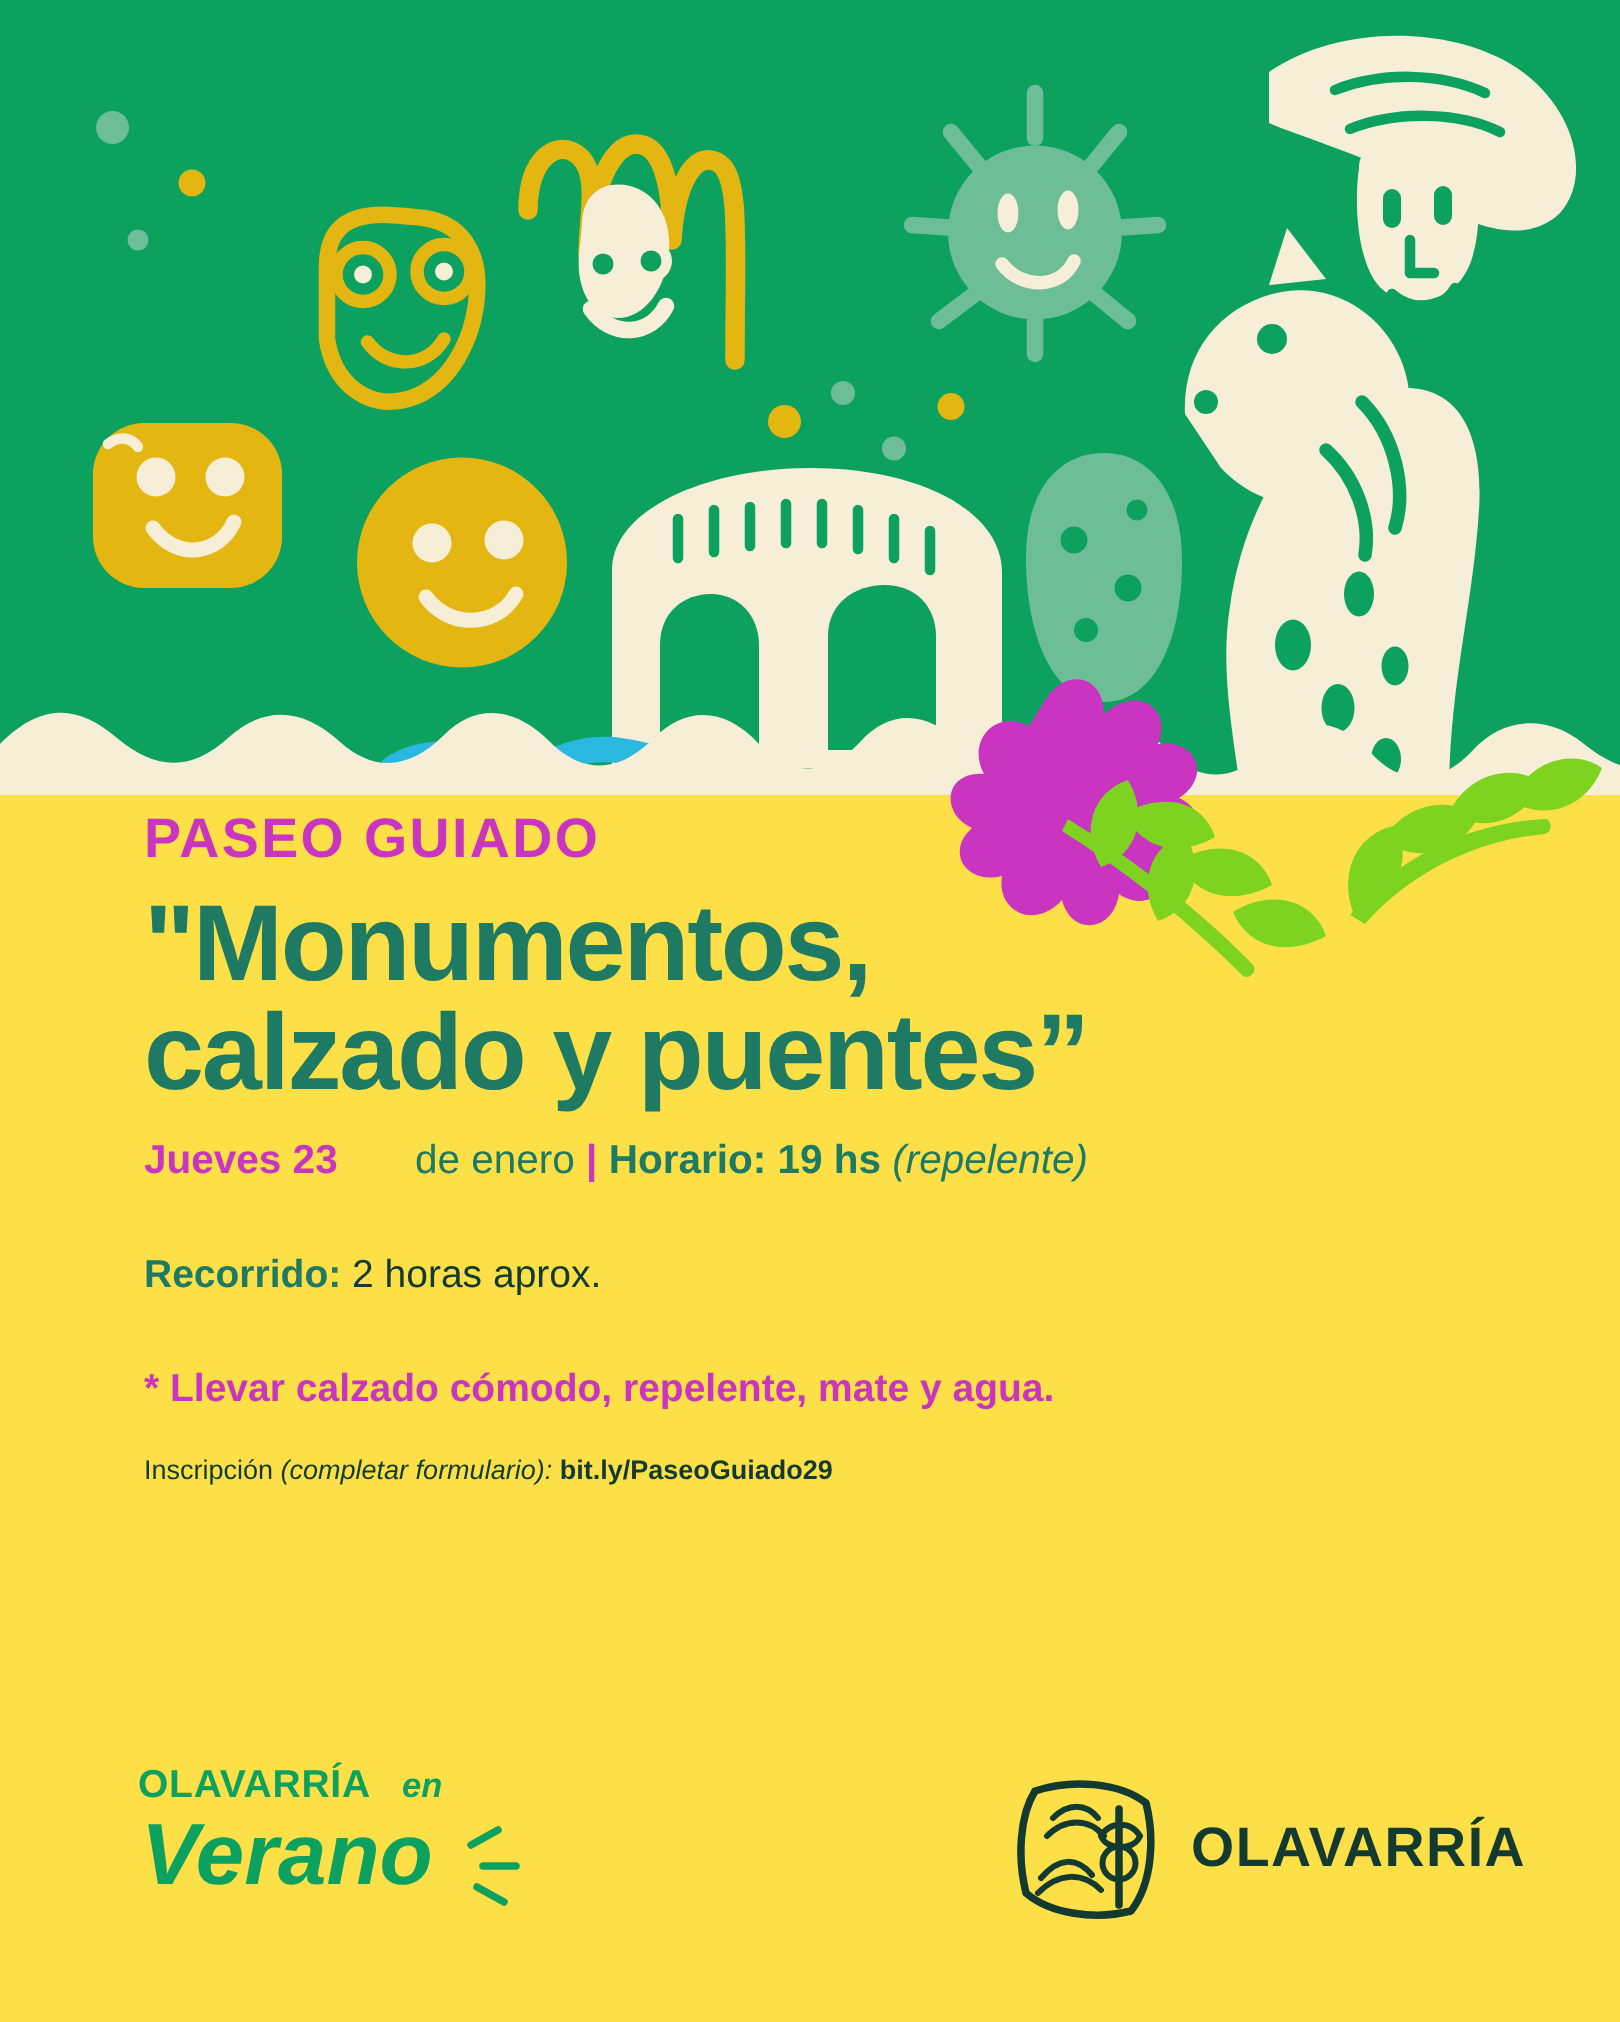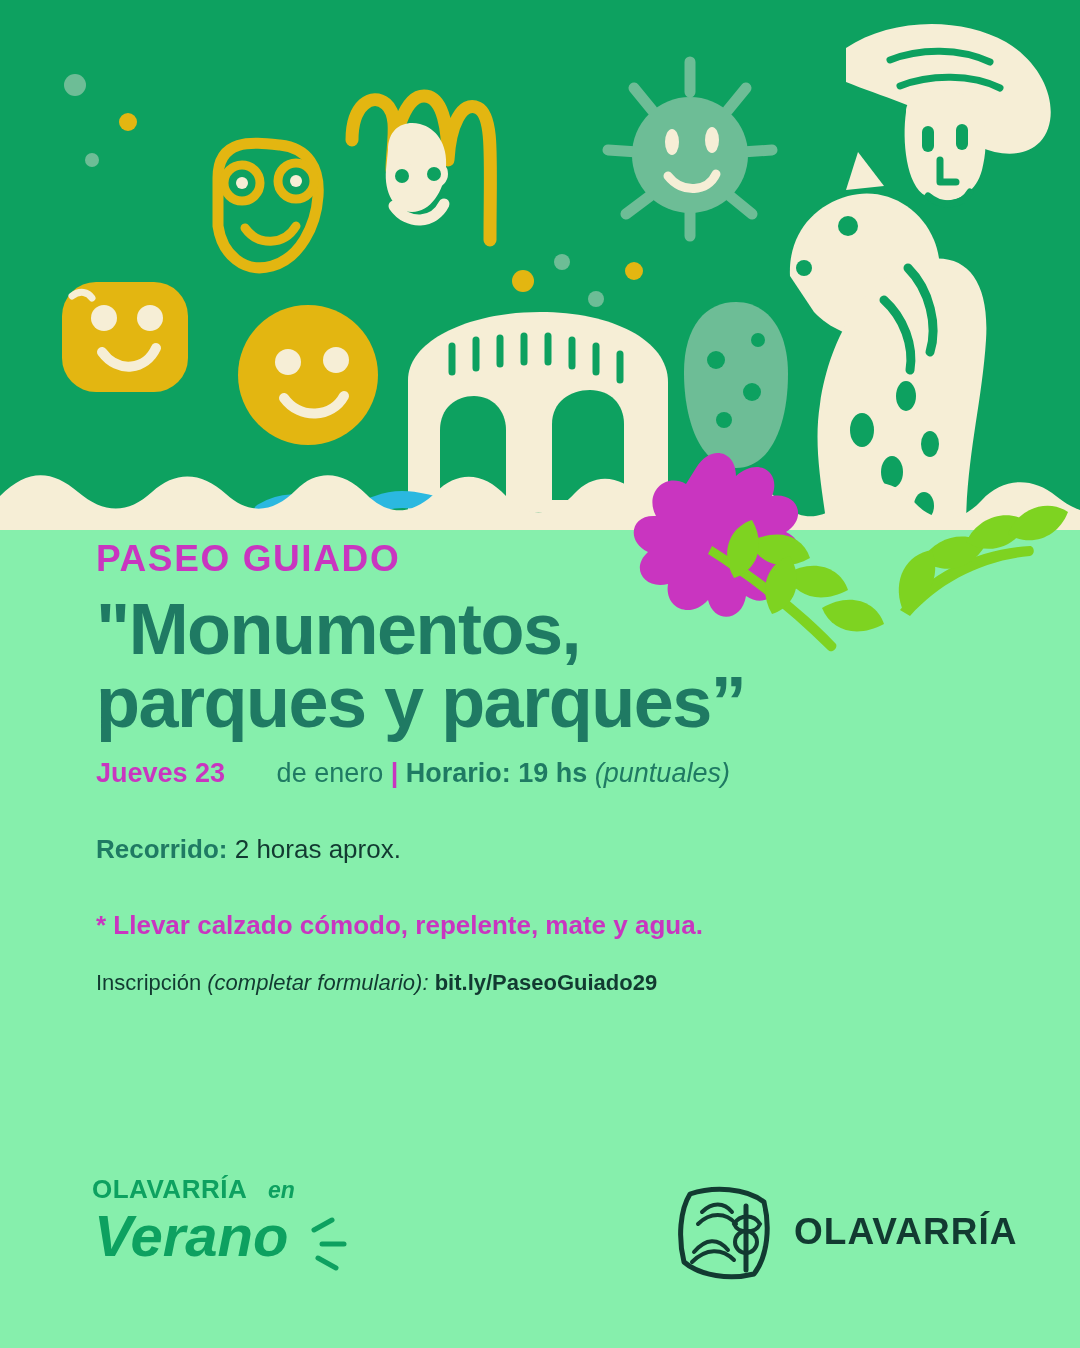--- a/index.html
+++ b/index.html
@@ -7,21 +7,21 @@
     width: 1080px;
     height: 1348px;
     background: #f6eed6;
     font-family: "Liberation Sans", sans-serif;
     overflow: hidden;
   }
   .poster {
     position: relative;
     width: 1080px;
     height: 1348px;
-    background: #86efac;
+    background: #fde047;
     overflow: hidden;
   }
 
   
   .top-panel {
     position: absolute;
     left: 0; top: 0;
     width: 1080px;
     height: 530px;
     background: #0da160;
@@ -108,21 +108,21 @@
   .note {
     margin-top: 42px;
     font-size: 26px;
     font-weight: 700;
     color: #c935c0;
     line-height: 1.3;
   }
 
   .signup {
     margin-top: 26px;
-    font-size: 22px;
+    font-size: 18px;
     color: #123a31;
     line-height: 1.3;
   }
   .signup .n { font-weight: 400; }
   .signup .i { font-style: italic; font-weight: 400; }
   .signup .b { font-weight: 700; }
 
   
   .footer {
     position: absolute;
@@ -309,25 +309,25 @@
       <path d="M302 170 C292 142, 306 116, 332 112 C342 140, 328 164, 302 170 Z"></path>
     </g>
   </svg>
 
   <div class="content">
 
     <div class="kicker">PASEO GUIADO</div>
 
     <div class="title">
       <span>"Monumentos,</span>
-      <span>parques y parques”</span>
+      <span>calzado y puentes”</span>
     </div>
 
     <div class="datetime">
-      <span class="pink-b">Jueves 23</span><span class="green-n"> de enero </span><span class="pink-b">| </span><span class="green-b">Horario: 19 hs</span><span class="green-i"> (puntuales)</span>
+      <span class="pink-b">Jueves 23</span><span class="green-n"> de enero </span><span class="pink-b">| </span><span class="green-b">Horario: 19 hs</span><span class="green-i"> (repelente)</span>
     </div>
 
 
 
     <div class="route">
       <span class="b">Recorrido:</span><span class="n"> 2 horas aprox.</span>
     </div>
 
     <div class="note">* Llevar calzado cómodo, repelente, mate y agua.</div>
 

